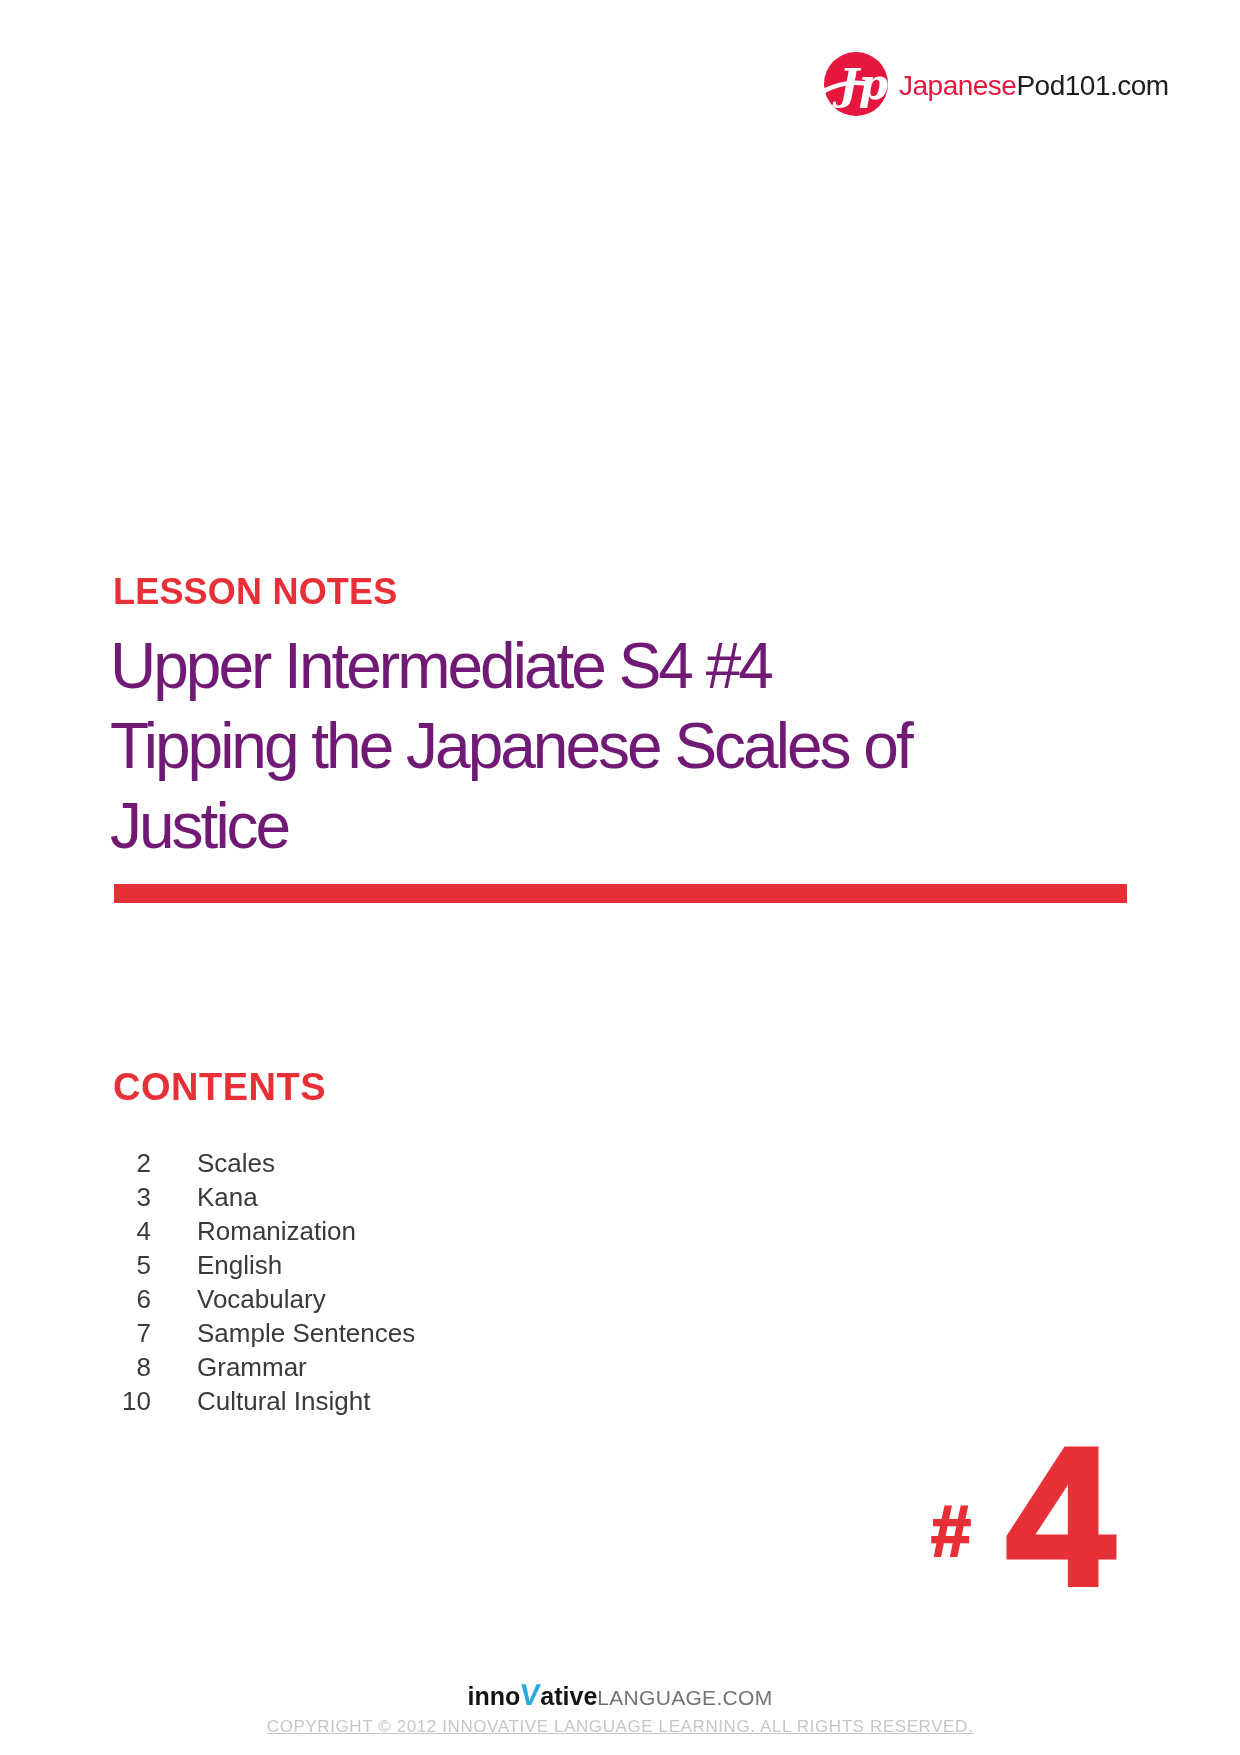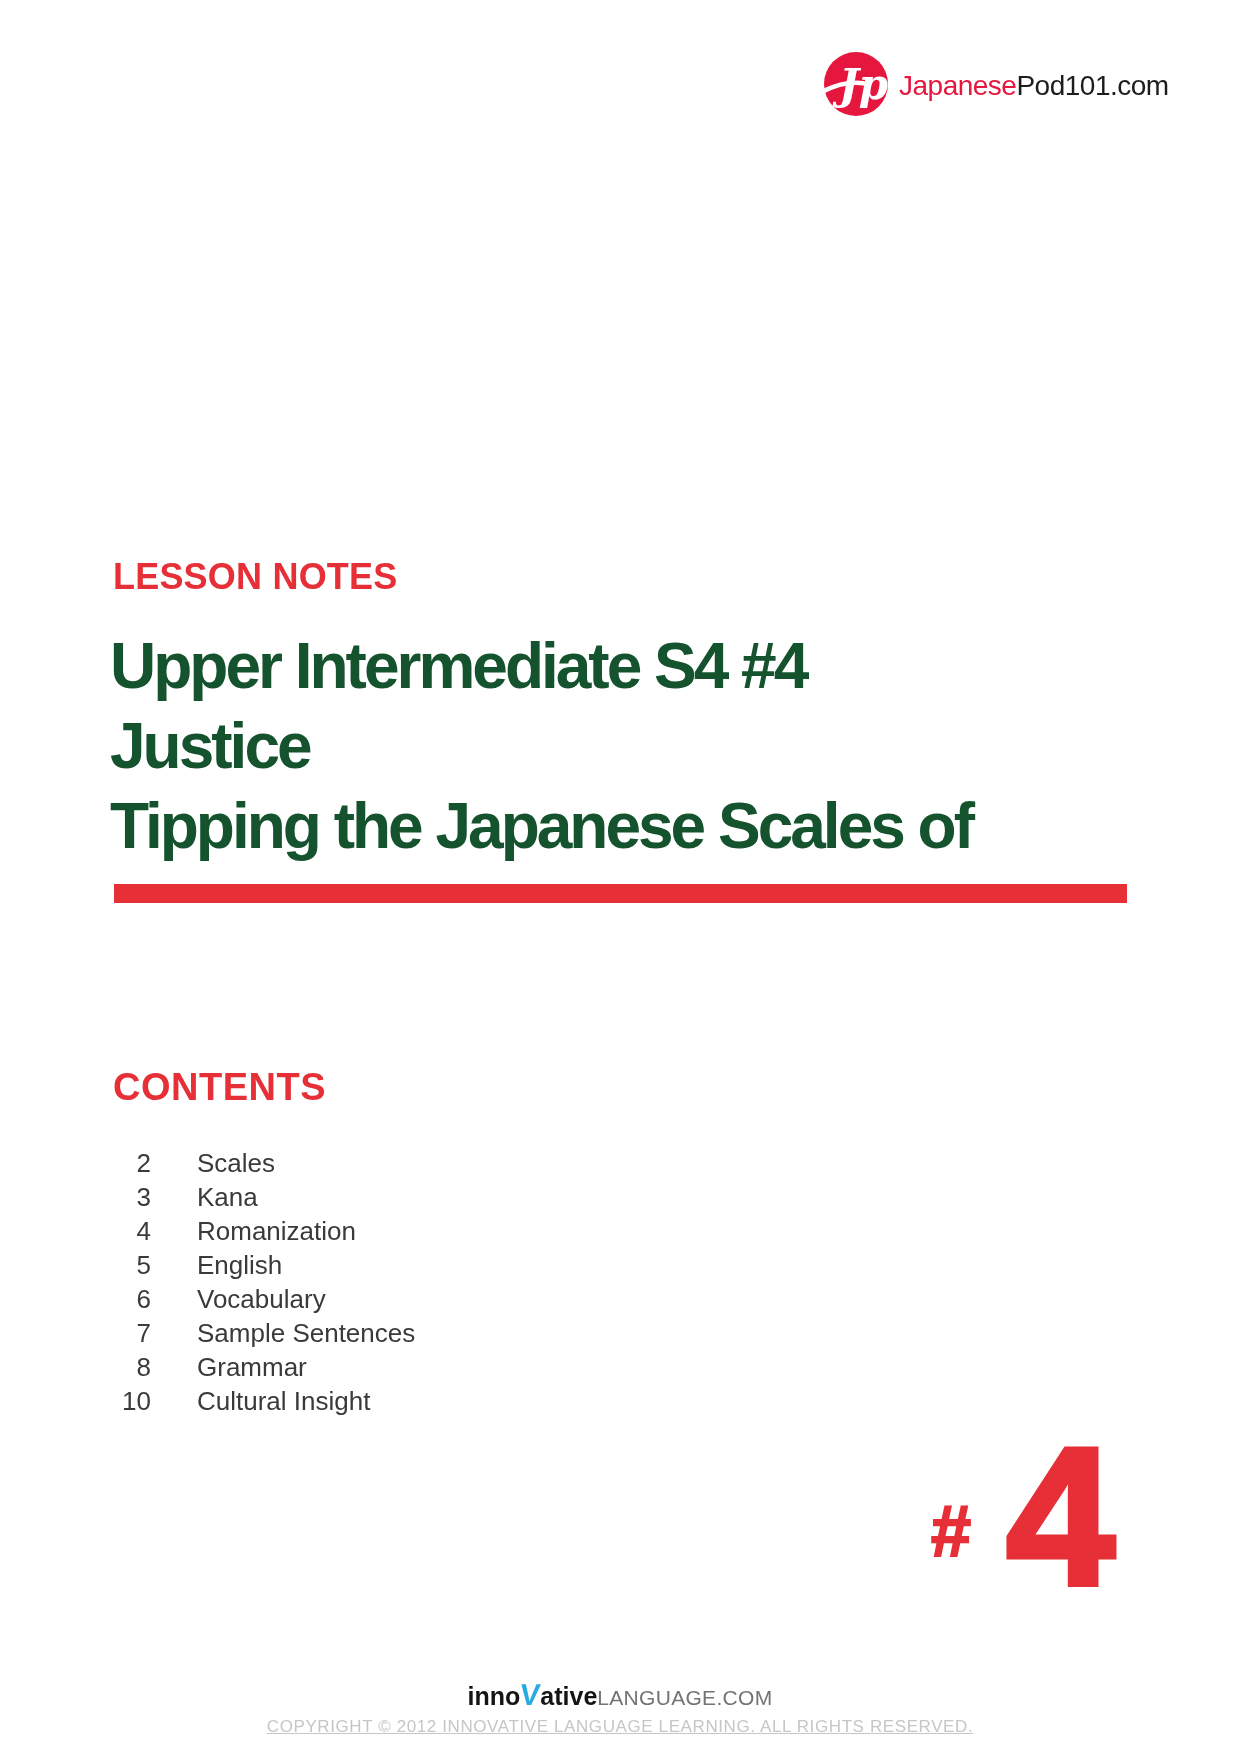--- a/index.html
+++ b/index.html
@@ -30,36 +30,36 @@
     letter-spacing: -0.5px;
     white-space: nowrap;
   }
   .logo-text .txt-red { color: #e5173f; }
   .logo-text .txt-black { color: #1d1d1b; }
 
   
   .kicker {
     position: absolute;
     left: 109px;
-    top: 556px;
+    top: 571px;
     font-size: 36px;
     font-weight: 600;
     color: #e62f36;
     letter-spacing: 0.2px;
   }
   .lesson-title {
     position: absolute;
     left: 106px;
     top: 626px;
     width: 1030px;
     font-size: 64px;
     line-height: 80px;
-    font-weight: 700;
+    font-weight: 400;
     letter-spacing: -3px;
-    color: #14532d;
+    color: #701a75;
   }
 
   .red-bar {
     position: absolute;
     left: 110px;
     top: 884px;
     width: 1013px;
     height: 19px;
     background: #e62f36;
   }
@@ -163,22 +163,22 @@
         <text x="15" y="47" font-family="'DejaVu Serif', serif" font-style="italic" font-weight="bold" font-size="42" fill="#ffffff">Jp</text>
       </svg>
     </span>
     <span class="logo-text"><span class="txt-red">Japanese</span><span class="txt-black">Pod101.com</span></span>
   </div>
 
   <div class="kicker">LESSON NOTES</div>
 
   <div class="lesson-title">
     <div>Upper Intermediate S4 #4</div>
+    <div>Tipping the Japanese Scales of</div>
     <div>Justice</div>
-    <div>Tipping the Japanese Scales of</div>
   </div>
 
   <div class="red-bar"></div>
 
   <div class="contents-heading">CONTENTS</div>
 
   <div class="contents-list">
     <div class="toc-row">
       <span class="toc-num">2</span>
       <span class="toc-label">Scales</span>

